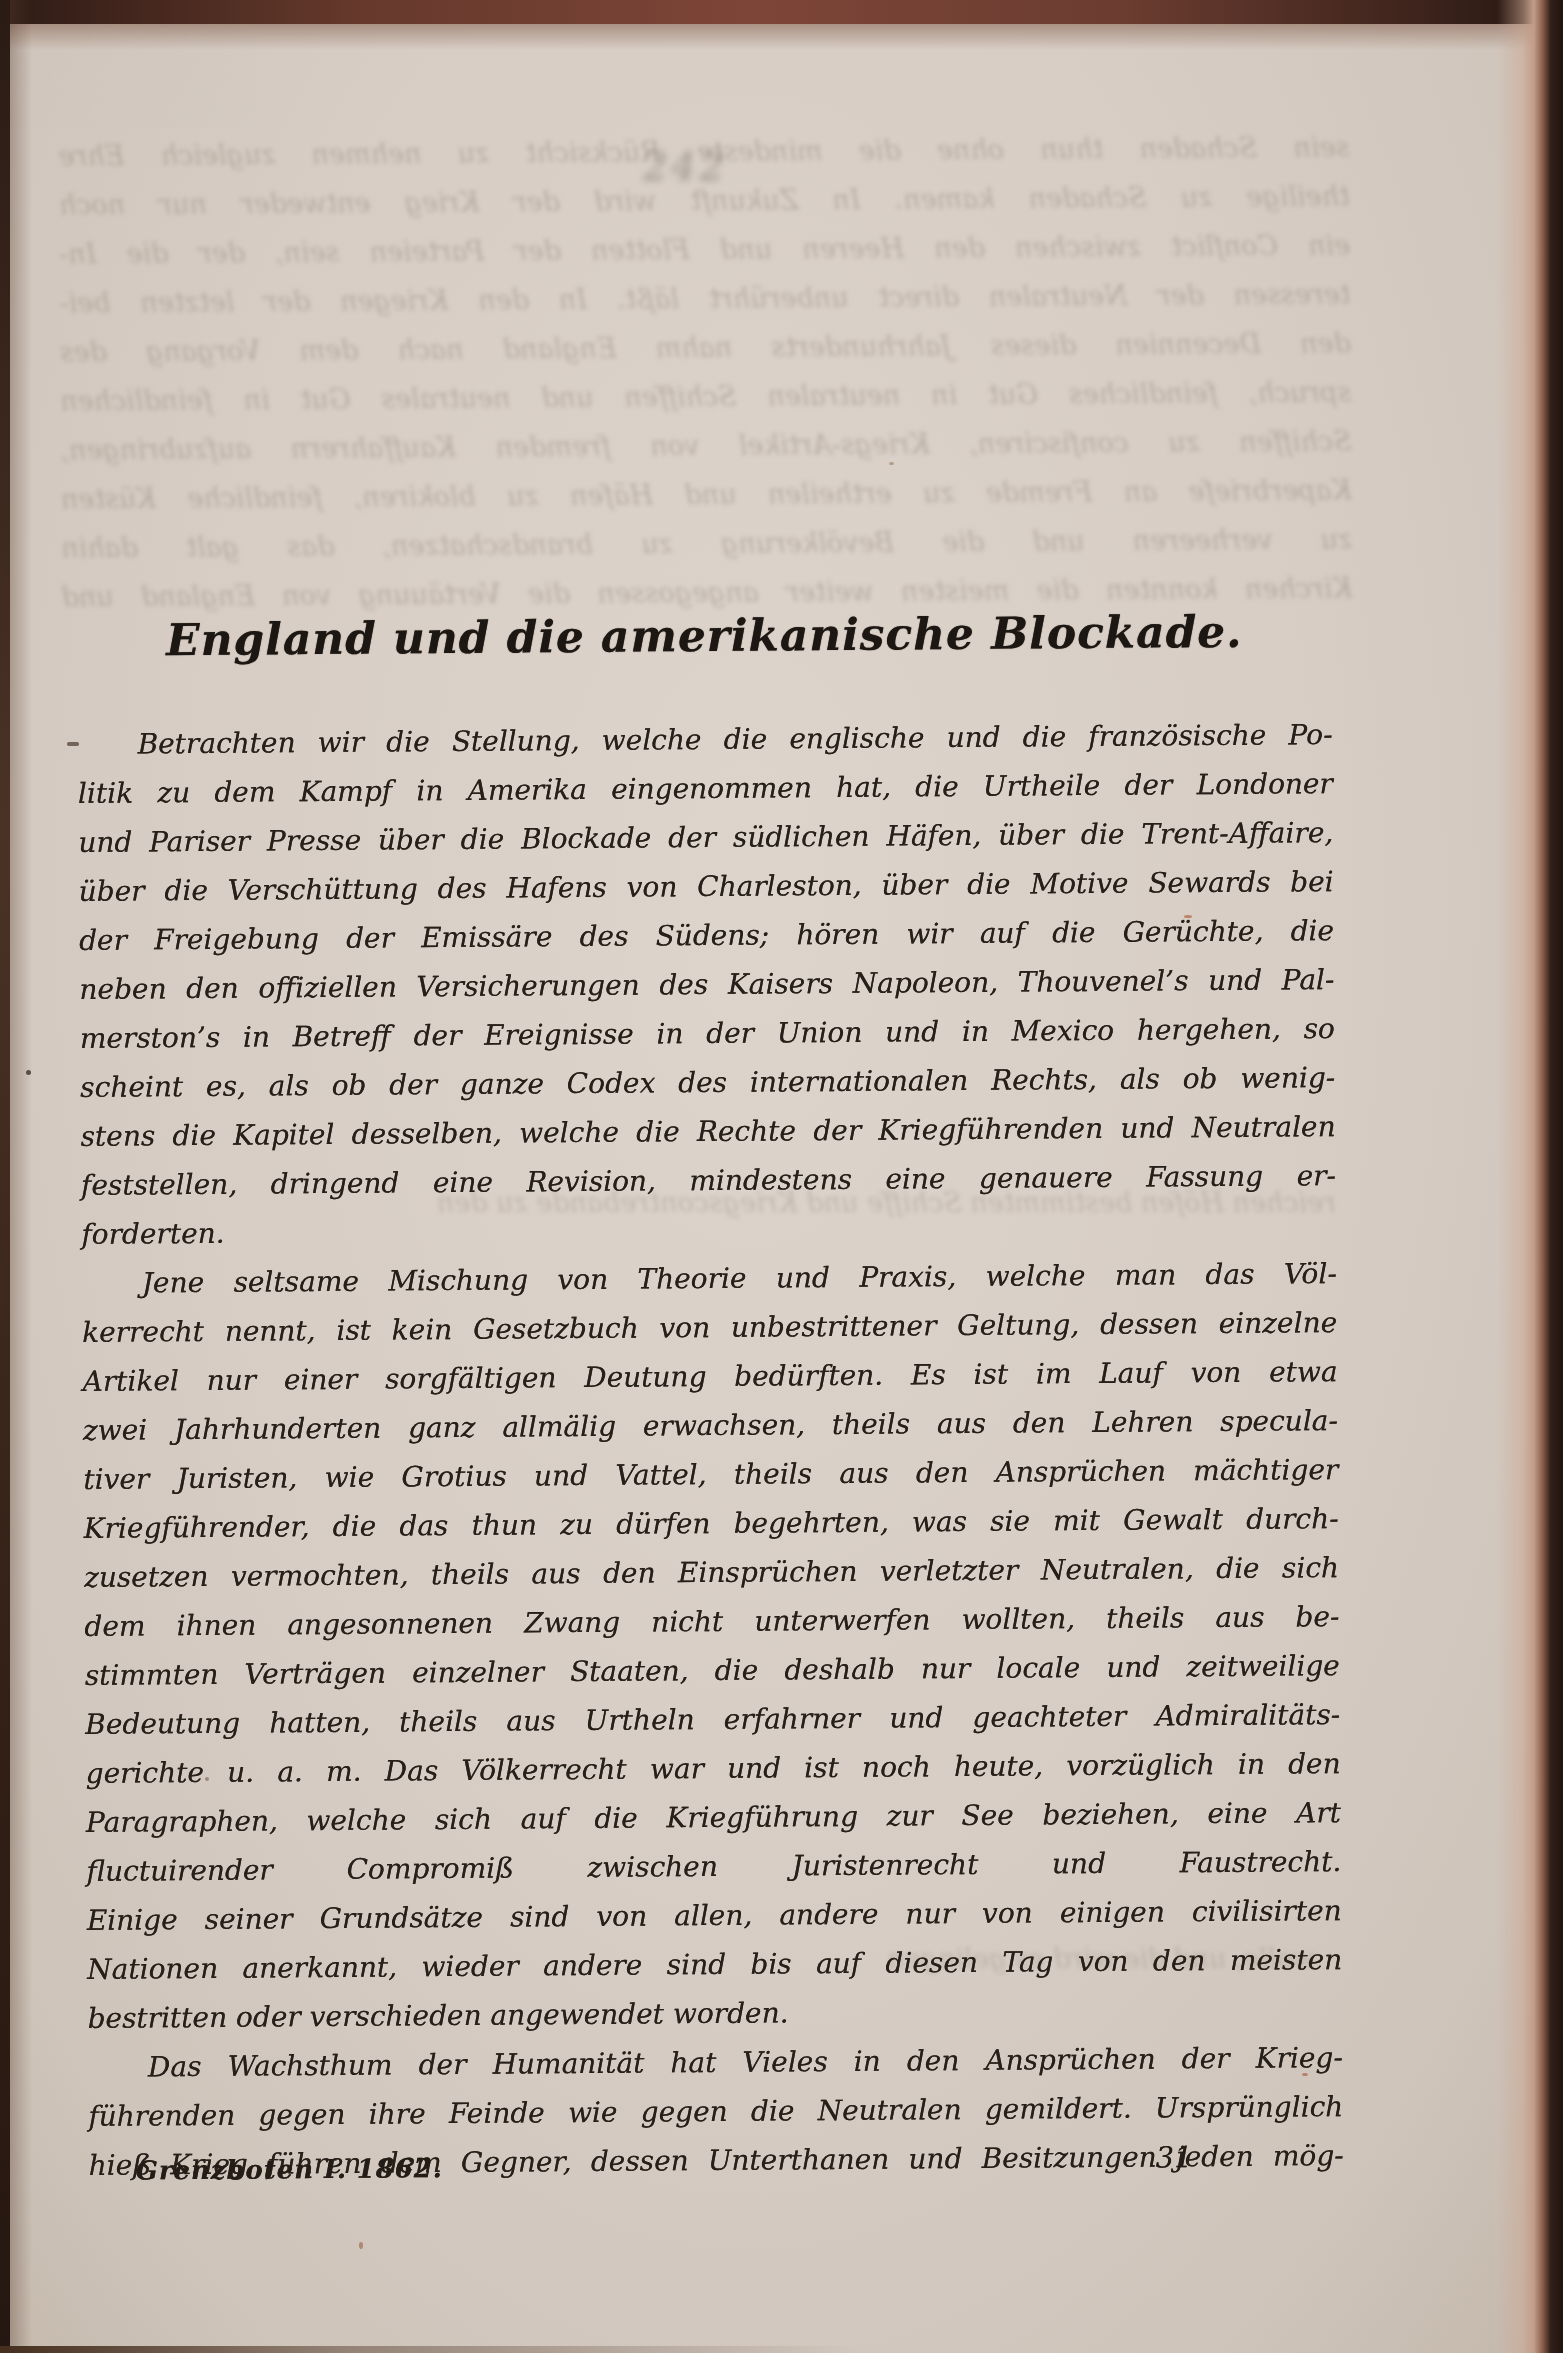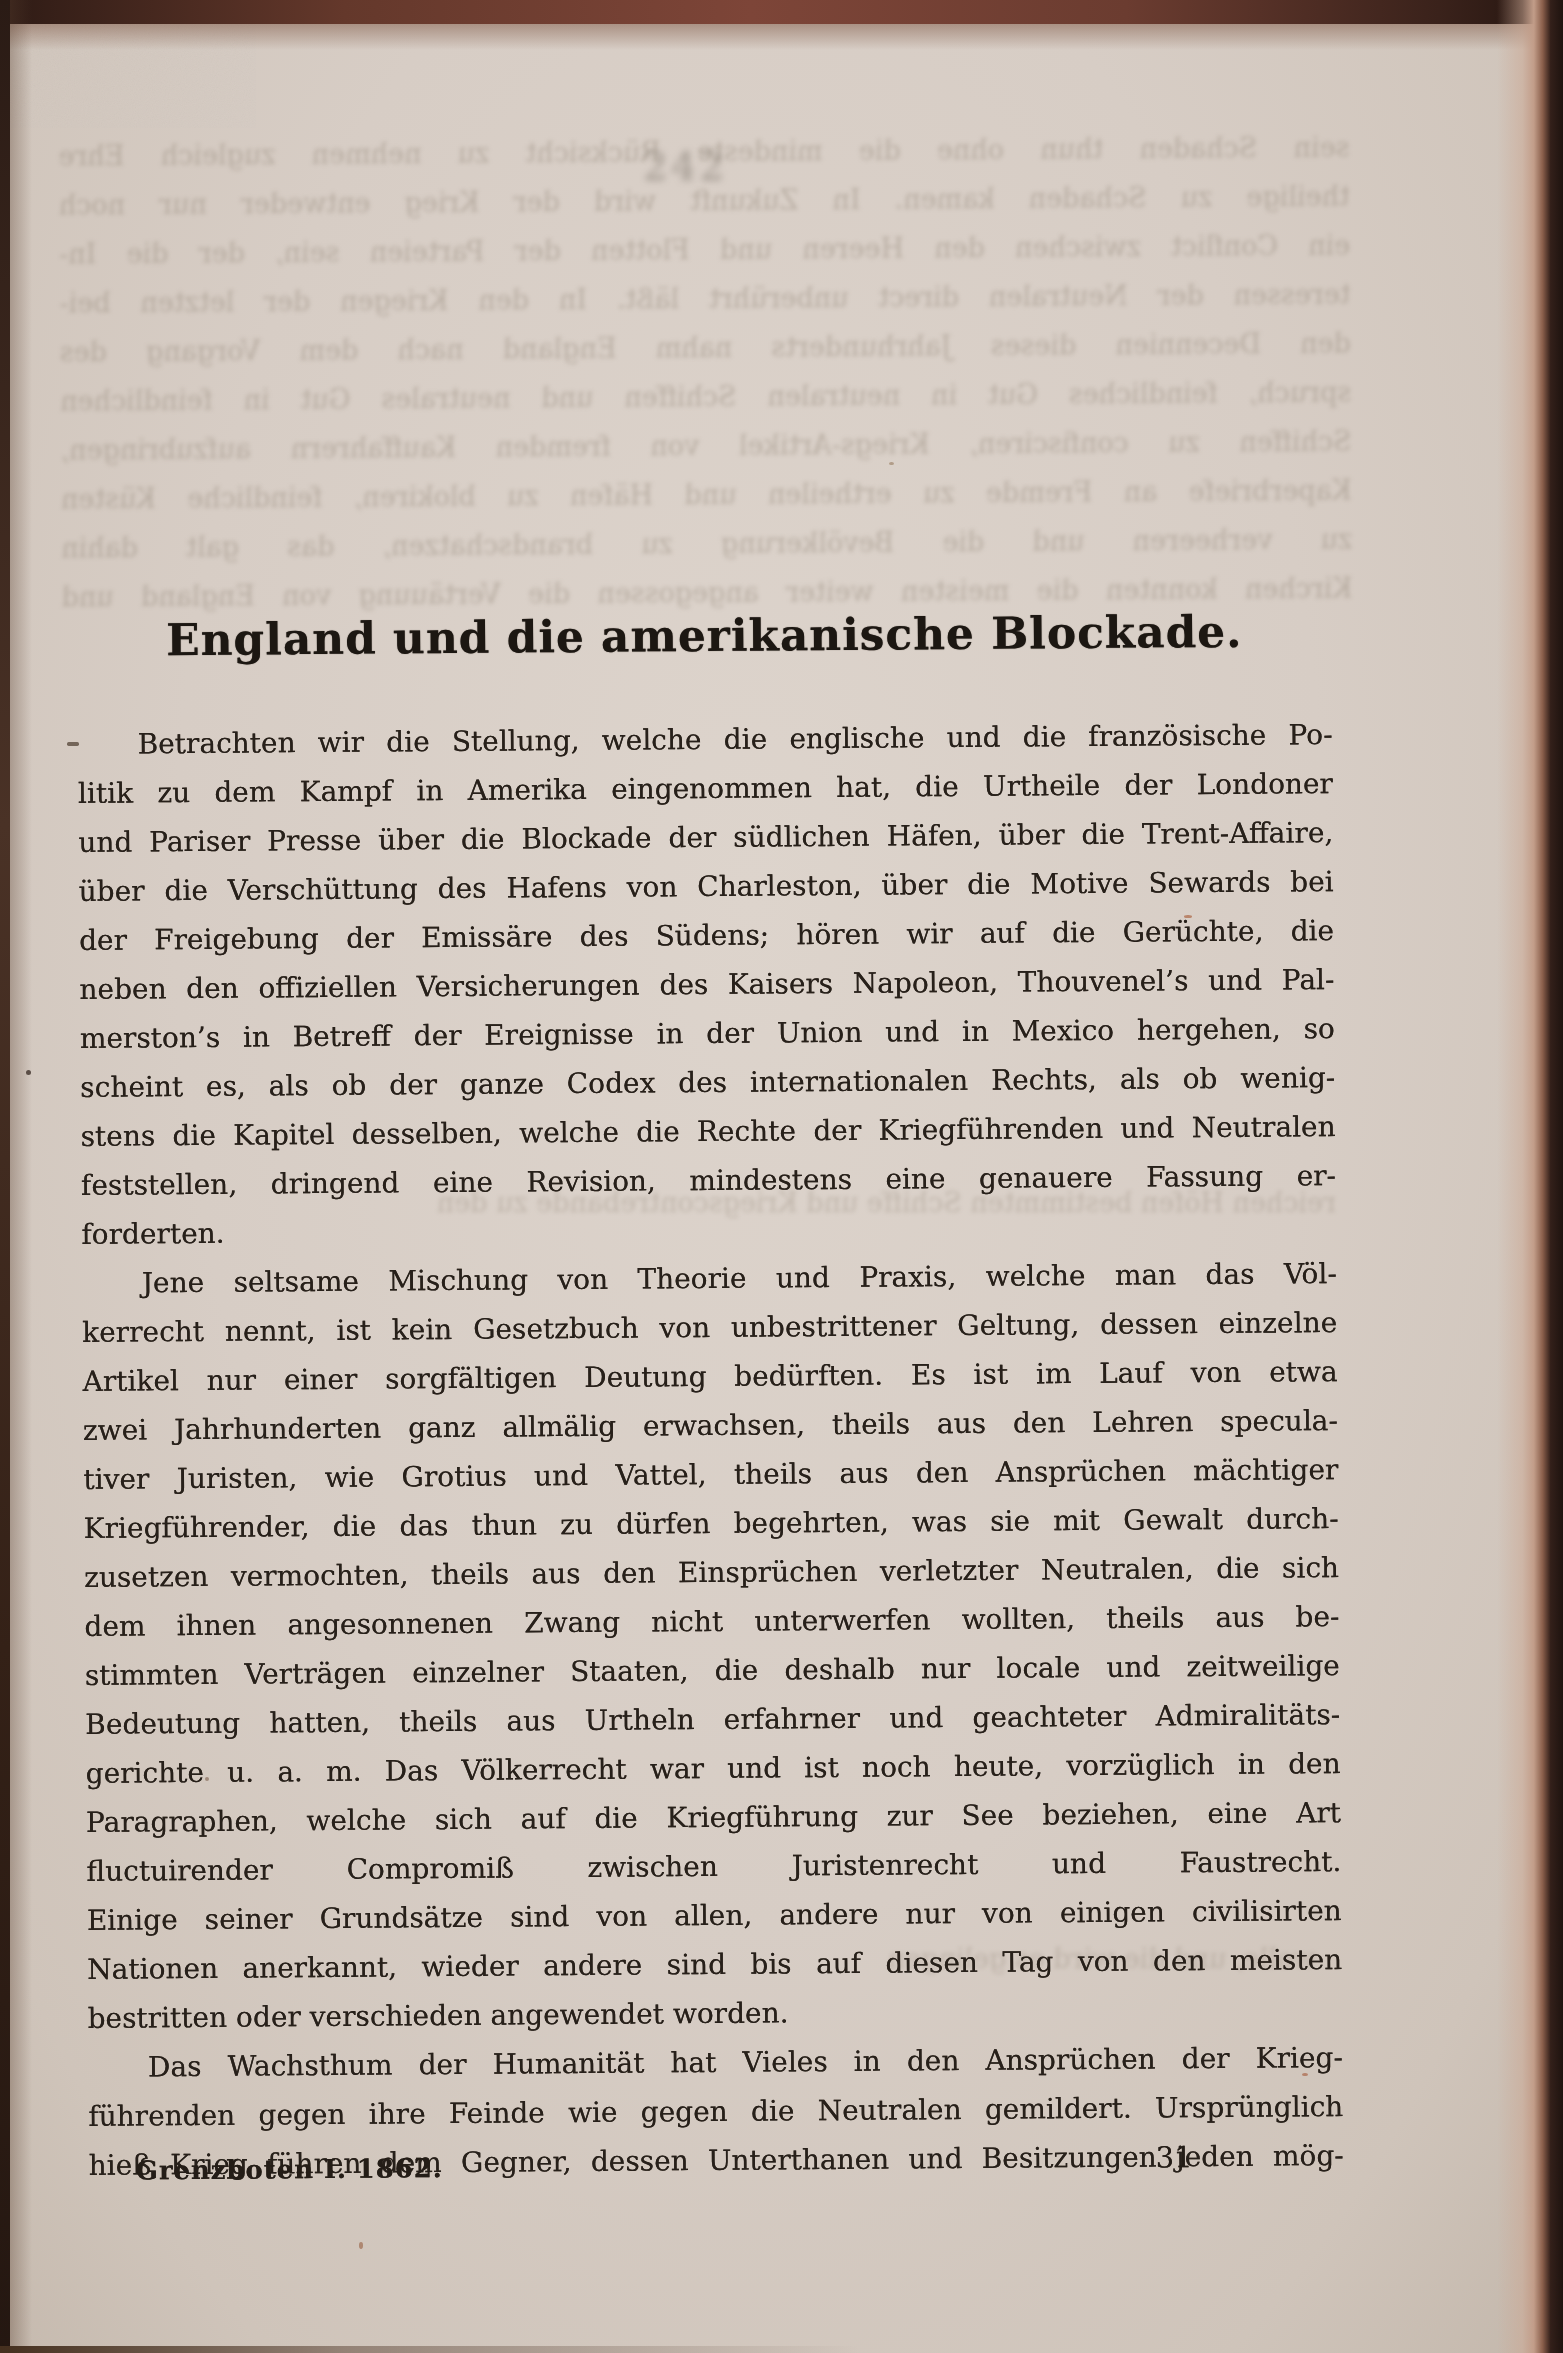--- a/index.html
+++ b/index.html
@@ -4,20 +4,21 @@
 <style>
   html,body { margin:0; padding:0; background:#888; }
   .page {
     position:relative;
     width:1564px; height:2354px;
     margin:0 auto;
     overflow:hidden;
     background:
       radial-gradient(ellipse at 48% 38%, #ddd4cc 0%, #d7cdc5 50%, #cfc4ba 82%, #c3b7ab 100%);
     font-family:"DejaVu Serif", serif;
+    font-style:italic;
   }
 
   
   .edge-top {
     position:absolute; top:0; left:0; right:0; height:24px;
     background:linear-gradient(90deg,#2e1b15 0%,#64382b 22%,#7d4538 48%,#6b3c30 72%,#3a221b 92%,#23140f 100%);
   }
   .edge-top-fade {
     position:absolute; top:24px; left:0; right:0; height:26px;
     background:linear-gradient(180deg, rgba(133,96,78,0.55), rgba(133,96,78,0));

